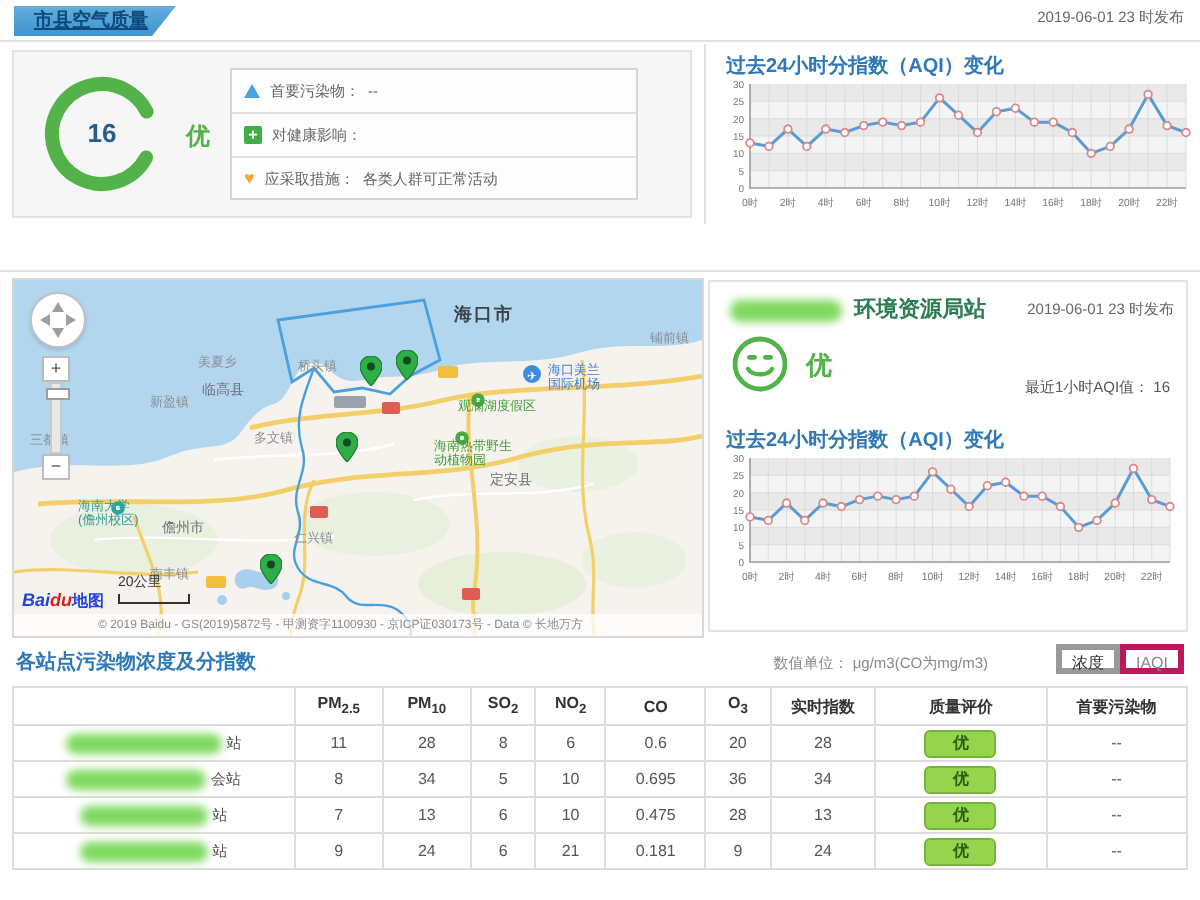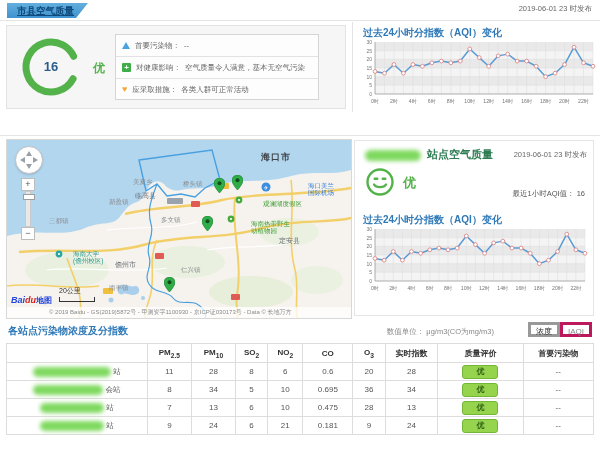--- a/index.html
+++ b/index.html
@@ -26,21 +26,21 @@
   .ico-heart{color:#f2a93b;font-size:9px;line-height:9px;}
   
   .col-right-top{position:absolute;left:352px;top:22px;width:248px;height:90px;border-left:1px solid #e3e3e3;}
   .chart-title{font-size:10px;font-weight:bold;color:#2f79b8;}
   .ct1{position:absolute;left:10px;top:4px;}
   .chart-svg{position:absolute;background:#fff;}
   .cs1{left:6px;top:17px;}
   
   .map{position:absolute;left:6px;top:139px;width:344px;height:178px;border:1px solid #d8d8d8;box-sizing:content-box;overflow:hidden;}
   .map svg.art{position:absolute;left:0;top:0;}
-  .map-overlay{position:absolute;left:0;top:0;width:344px;height:178px;pointer-events:none;margin-left:34px;}
+  .map-overlay{position:absolute;left:0;top:0;width:344px;height:178px;pointer-events:none;}
   .ml{position:absolute;white-space:nowrap;line-height:1.15;}
   .ml-town{color:#8a8f94;font-size:6.5px;}
   .ml-county{color:#6b7076;font-size:7px;}
   .ml-city{color:#3f444a;font-size:9px;font-weight:bold;letter-spacing:1px;}
   .ml-poi-blue{color:#3a7fd5;font-size:6.5px;}
   .ml-poi-green{color:#3f9c35;font-size:6.5px;}
   .ml-poi-teal{color:#2f9d96;font-size:6.5px;}
   .ml.wrap{white-space:normal;}
   .pin{position:absolute;}
   .compass{position:absolute;left:8px;top:6px;width:26px;height:26px;border-radius:50%;background:#fff;border:1px solid #c2c2c2;box-shadow:0 1px 2px rgba(0,0,0,.15);}
@@ -103,21 +103,20 @@
     <span class="gauge-level">优</span>
     <div class="infobox">
       <div class="inforow">
         <span class="ico-flask"></span>
         <span class="lab">首要污染物：</span>
         <span class="val">--</span>
       </div>
       <div class="inforow">
         <span class="ico-health">+</span>
         <span class="lab">对健康影响：</span>
-        <span class="val">空气质量令人满意，基本无空气污染</span>
       </div>
       <div class="inforow">
         <span class="ico-heart">♥</span>
         <span class="lab">应采取措施：</span>
         <span class="val">各类人群可正常活动</span>
       </div>
     </div>
   </div>
 
   <div class="col-right-top">
@@ -298,21 +297,21 @@
       <div class="scalebar"></div>
     </div>
     <div class="baidu-logo">
       <span class="b1">Bai</span><span class="b2">du</span><span class="b3">地图</span>
     </div>
     <div class="attribution">© 2019 Baidu - GS(2019)5872号 - 甲测资字1100930 - 京ICP证030173号 - Data © 长地万方</div>
   </div>
 
   <div class="panel-station">
     <span class="blob st-blob"></span>
-    <span class="st-name">站点空气质量</span>
+    <span class="st-name">环境资源局站</span>
     <span class="pubdate st-pub">2019-06-01 23 时发布</span>
     <svg class="smiley" width="30" height="30">
       <circle cx="15" cy="15" r="12.5" fill="none" stroke="#53b34a" stroke-width="2.4"></circle>
       <rect x="8.5" y="10.5" width="5" height="2.4" rx="1.2" fill="#53b34a"></rect>
       <rect x="16.5" y="10.5" width="5" height="2.4" rx="1.2" fill="#53b34a"></rect>
       <path d="M9,17.5 C11,21 19,21 21,17.5" stroke="#53b34a" stroke-width="2.2" fill="none" stroke-linecap="round"></path>
     </svg>
     <span class="st-level">优</span>
     <span class="st-recent">
       <span>最近1小时AQI值：</span>

